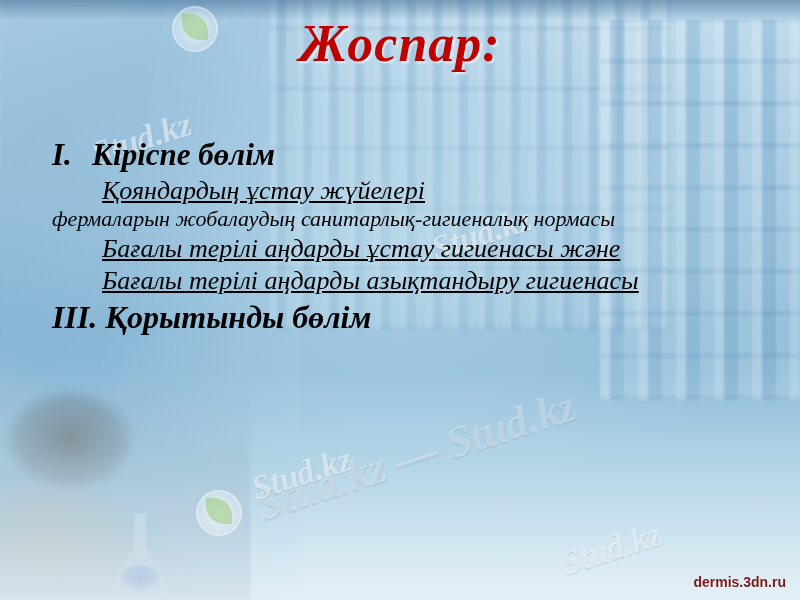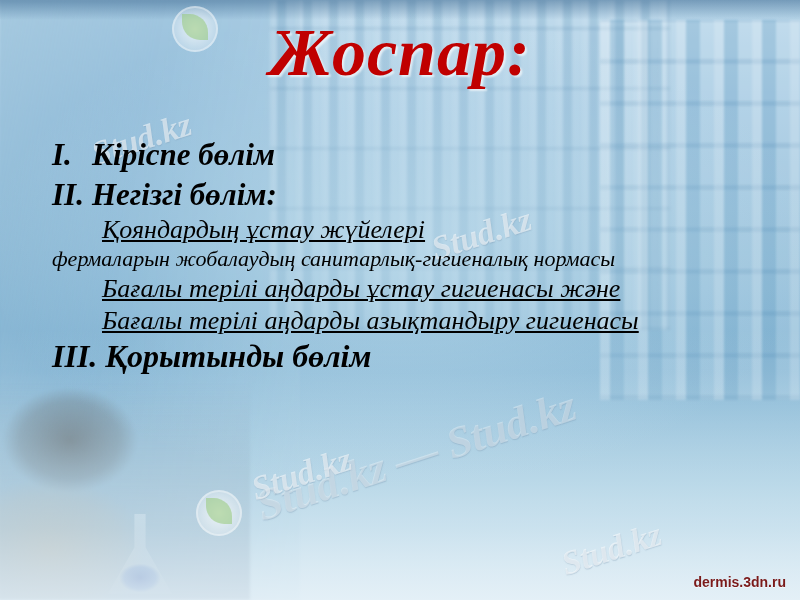--- a/index.html
+++ b/index.html
@@ -140,21 +140,21 @@
   
   .title {
     position: absolute;
     left: 0;
     top: 18px;
     width: 800px;
     text-align: center;
     font-family: "Liberation Serif", serif;
     font-style: italic;
     font-weight: bold;
-    font-size: 68px;
+    font-size: 52px;
     line-height: 1;
     color: #c00000;
     text-shadow: 2px 2px 2px rgba(255,255,255,0.65);
     letter-spacing: 1px;
   }
 
   .body-block {
     position: absolute;
     left: 52px;
     top: 135px;
@@ -230,23 +230,20 @@
   <div class="wm wm4">Stud.kz</div>
 
   <div class="title">Жоспар:</div>
 
   <div class="body-block">
 
     <div class="line lvl1">
       <span class="num">I.</span><span>Кіріспе бөлім</span>
     </div>
 
-    <div class="line lvl1">
-      <span class="num">II.</span><span>Негізгі бөлім:</span>
-    </div>
 
     <div class="line lvl2">Қояндардың ұстау жүйелері</div>
 
     <div class="line lvl2-cont">фермаларын  жобалаудың санитарлық-гигиеналық нормасы</div>
 
     <div class="line lvl2">Бағалы терілі аңдарды ұстау гигиенасы және</div>
 
     <div class="line lvl2">Бағалы терілі аңдарды азықтандыру гигиенасы</div>
 
     <div class="line lvl1 big">

